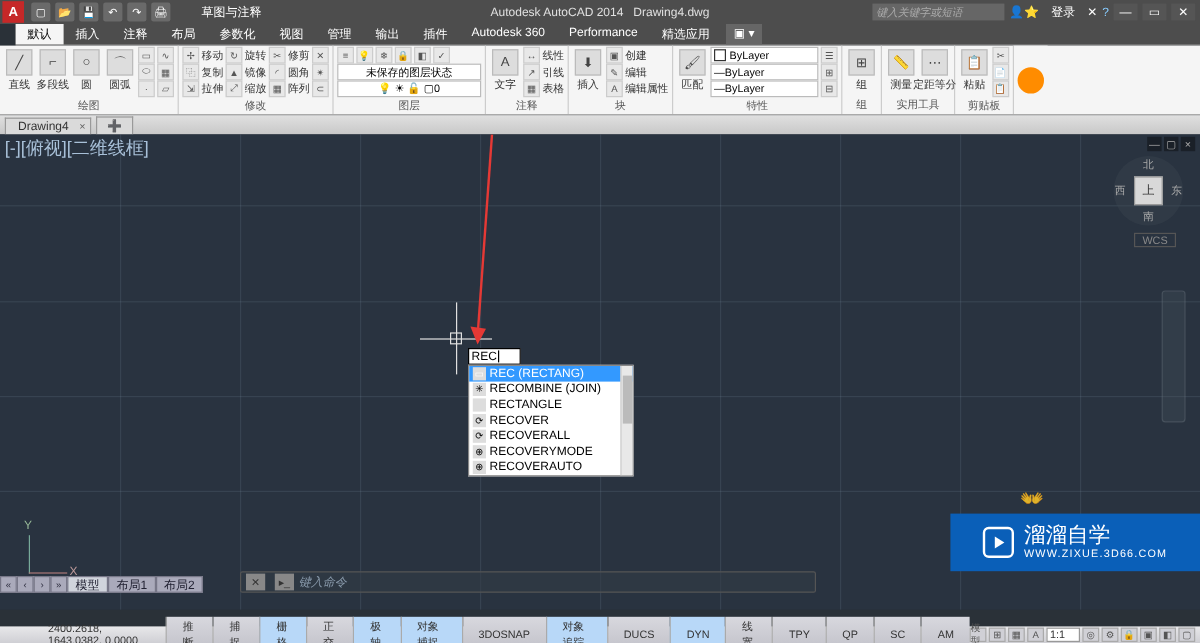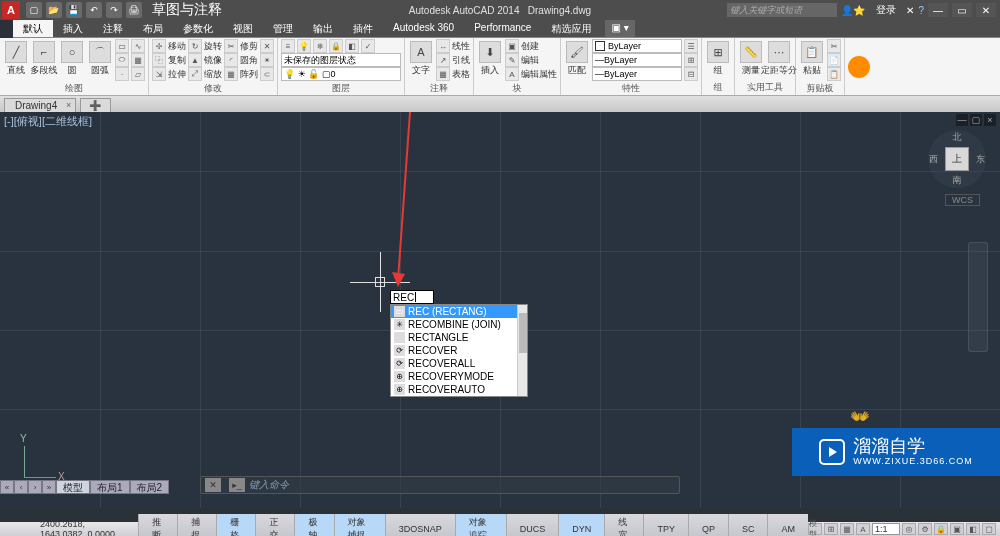--- a/index.html
+++ b/index.html
@@ -3,21 +3,21 @@
 <meta charset="utf-8">
 <style>
 * { margin: 0; padding: 0; box-sizing: border-box; font-family: "Microsoft YaHei", Arial, sans-serif; }
 body { width: 1000px; height: 536px; background: #2a3138; overflow: hidden; position: relative; }
 
 
 .title-bar { height: 20px; background: #4d4d4d; display: flex; align-items: center; font-size: 10px; color: #ccc; position: relative; }
 .app-icon { width: 18px; height: 18px; background: #c62828; color: #fff; display: flex; align-items: center; justify-content: center; font-weight: bold; font-size: 11px; margin-left: 2px; }
 .qat { display: flex; gap: 4px; margin-left: 6px; }
 .qat-item { width: 16px; height: 16px; background: #6a6a6a; border-radius: 2px; font-size: 9px; display: flex; align-items: center; justify-content: center; color: #fff; }
-.workspace-label { margin-left: 10px; color: #fff; font-size: 14px; }
+.workspace-label { margin-left: 26px; color: #fff; font-size: 10px; }
 .title-center { position: absolute; left: 50%; transform: translateX(-50%); color: #e0e0e0; font-size: 10px; }
 .title-right { position: absolute; right: 4px; display: flex; align-items: center; gap: 4px; }
 .search-box { width: 110px; height: 14px; background: #666; color: #aaa; font-size: 9px; padding: 0 3px; font-style: italic; display: flex; align-items: center; }
 .login-btn { color: #fff; font-size: 10px; padding: 0 6px; }
 .win-btn { width: 20px; height: 14px; background: #555; color: #fff; font-size: 10px; display: flex; align-items: center; justify-content: center; }
 
 
 .tab-strip { height: 18px; background: #4d4d4d; display: flex; font-size: 10px; border-bottom: 1px solid #888; margin-left: 13px; }
 .tab { padding: 2px 10px; color: #fff; cursor: pointer; }
 .tab.active { background: #f5f5f5; color: #000; }
@@ -28,34 +28,34 @@
 .panel-content { flex: 1; display: flex; gap: 2px; align-items: flex-start; }
 .panel-label { text-align: center; color: #555; font-size: 9px; padding-top: 1px; }
 .big-btn { width: 26px; display: flex; flex-direction: column; align-items: center; gap: 1px; padding: 2px 1px; }
 .big-btn .ico { width: 22px; height: 22px; background: #ddd; border: 1px solid #bbb; display: flex; align-items: center; justify-content: center; font-size: 11px; color: #444; }
 .big-btn .lbl { font-size: 9px; color: #333; white-space: nowrap; }
 .small-col { display: flex; flex-direction: column; gap: 0px; }
 .small-row { display: flex; align-items: center; gap: 2px; height: 14px; }
 .small-ico { width: 14px; height: 14px; background: #e8e8e8; border: 1px solid #ccc; font-size: 8px; display: flex; align-items: center; justify-content: center; color: #555; }
 .small-text { font-size: 9px; color: #333; white-space: nowrap; }
 .combo { height: 14px; border: 1px solid #bbb; background: #fff; font-size: 9px; padding: 0 2px; display: flex; align-items: center; }
-.layer-combo { width: 120px; }
+.layer-combo { width: 120px; justify-content: center; }
 .prop-combo { width: 90px; }
 .color-sw { width: 10px; height: 10px; background: #fff; border: 1px solid #333; margin-right: 3px; }
 .ribbon-end { width: 28px; background: #f5f5f5; display: flex; align-items: center; justify-content: center; }
 .user-circle { width: 22px; height: 22px; border-radius: 50%; background: #ff8c00; }
 
 
 .file-tabs { height: 16px; background: linear-gradient(#e0e0e0, #c8c8c8); display: flex; align-items: end; font-size: 10px; }
 .file-tab { padding: 1px 18px 1px 10px; background: #dadada; border: 1px solid #999; border-bottom: none; margin-left: 4px; color: #333; position: relative; }
 .file-tab-close { position: absolute; right: 4px; top: 1px; font-size: 9px; color: #666; }
 
 
 .draw-area { position: absolute; top: 112px; left: 0; right: 0; bottom: 28px; background: #293340; }
-.viewport-label { position: absolute; top: 2px; left: 4px; color: #a8c0d8; font-size: 11px; }
+.viewport-label { position: absolute; top: 2px; left: 4px; color: #a8c0d8; font-size: 15px; }
 .viewport-ctrl { position: absolute; top: 2px; right: 4px; display: flex; gap: 2px; }
 .vp-btn { width: 12px; height: 12px; background: #1a2028; color: #aaa; font-size: 9px; display: flex; align-items: center; justify-content: center; }
 
 
 .grid-line-v { position: absolute; top: 0; bottom: 0; width: 1px; background: rgba(140,160,180,0.15); }
 .grid-line-h { position: absolute; left: 0; right: 0; height: 1px; background: rgba(140,160,180,0.15); }
 
 
 .crosshair-v { position: absolute; width: 1px; background: #e0e0e0; }
 .crosshair-h { position: absolute; height: 1px; background: #e0e0e0; }

